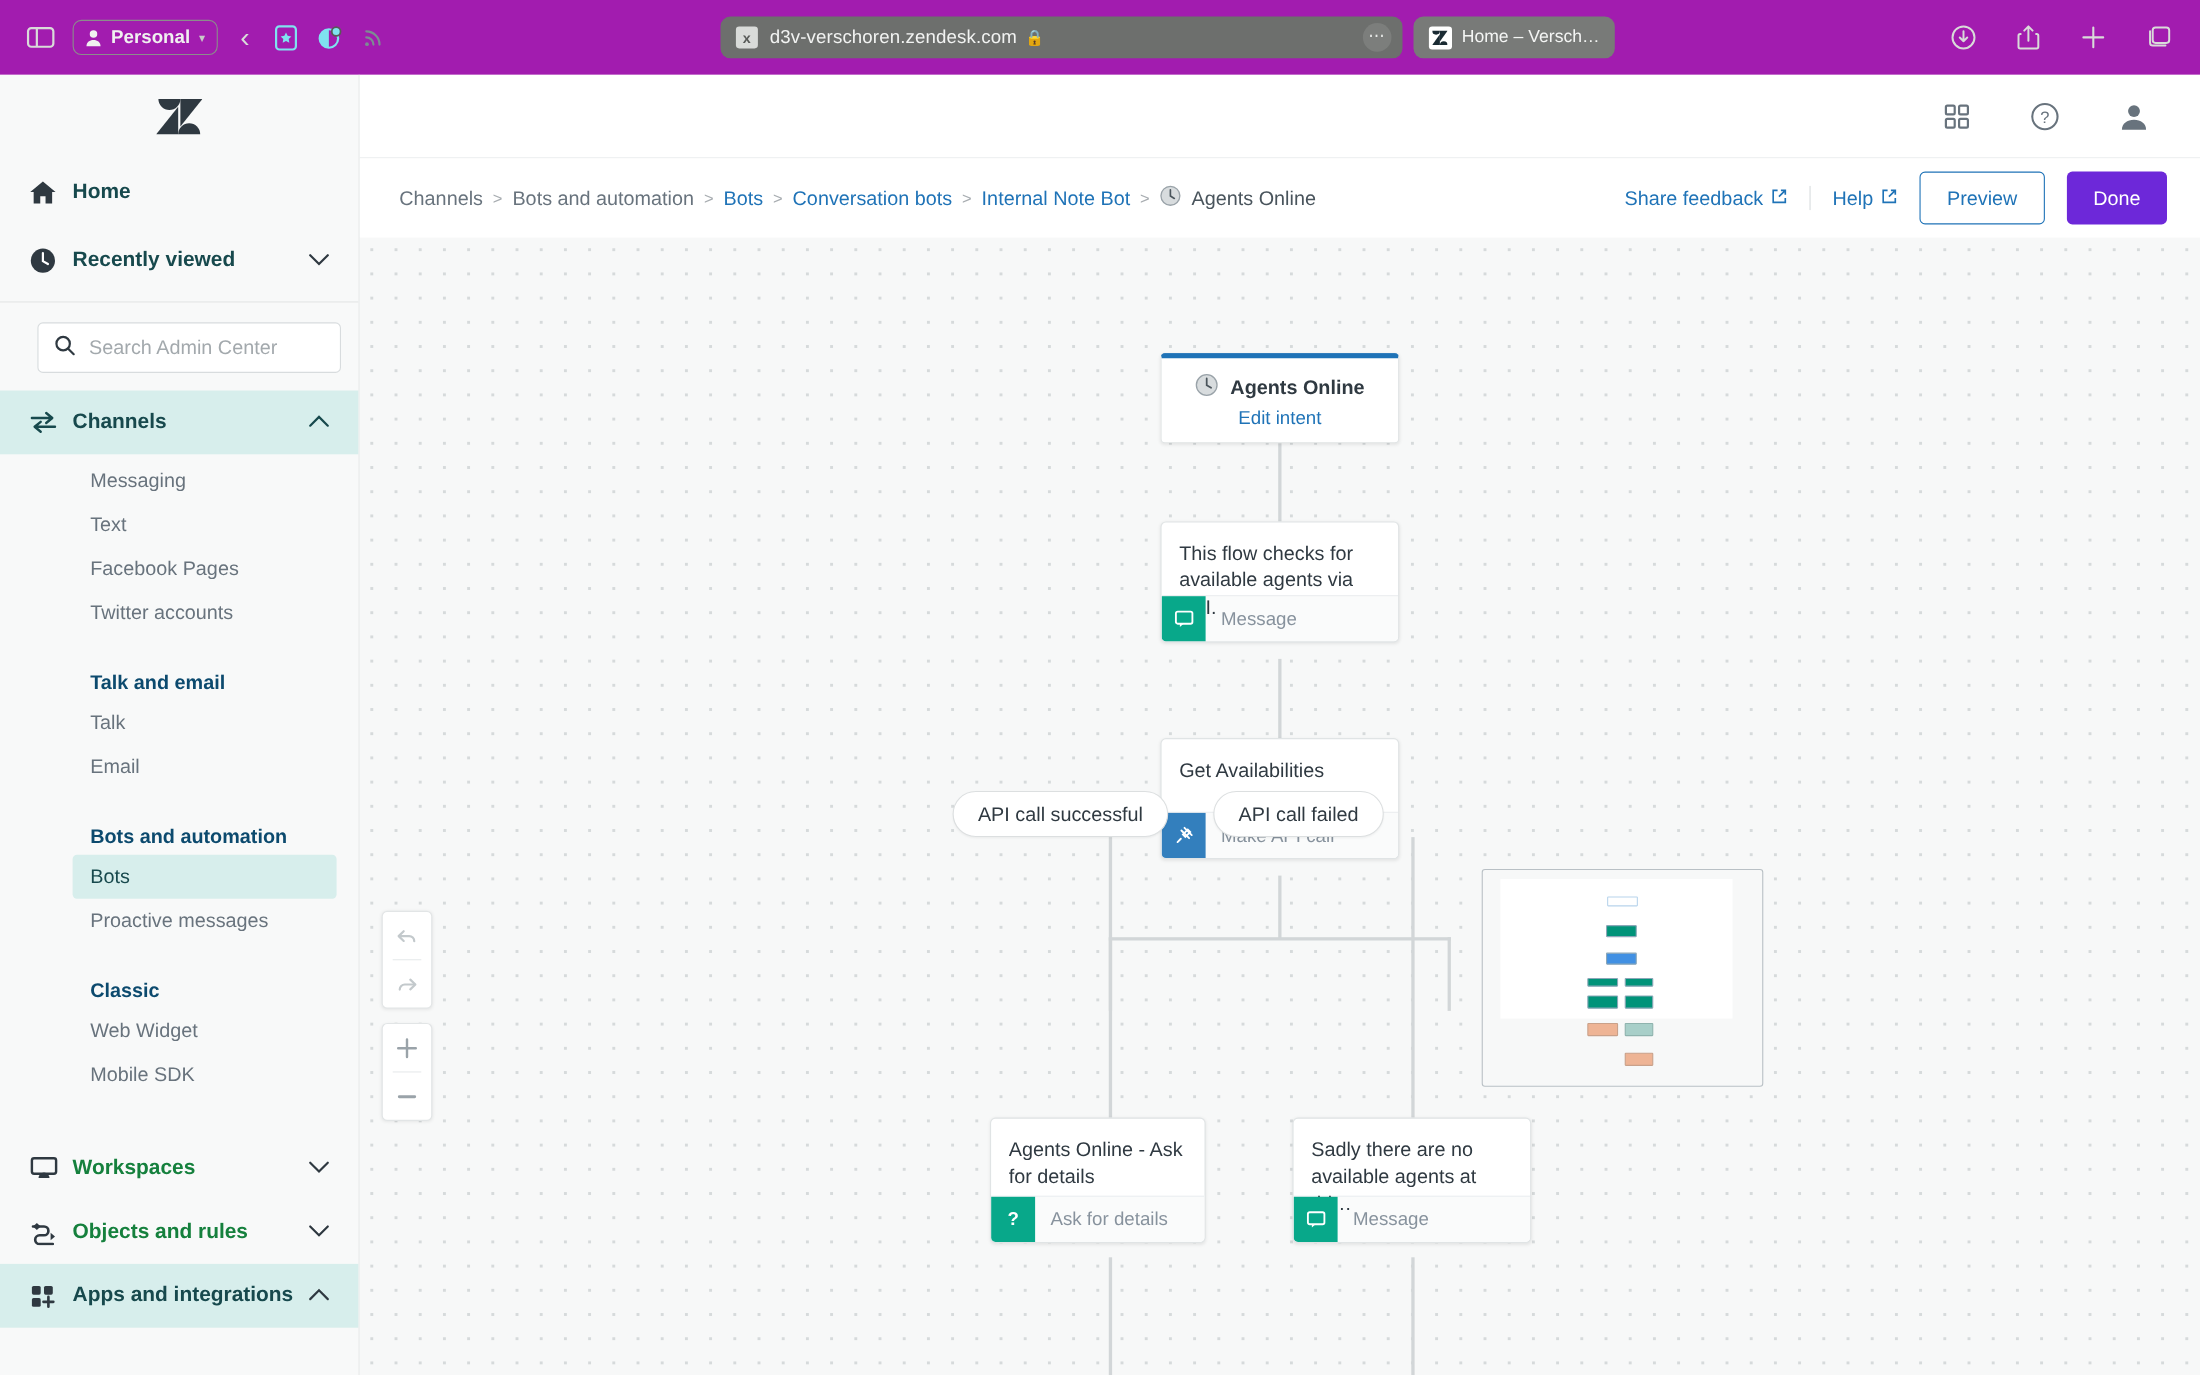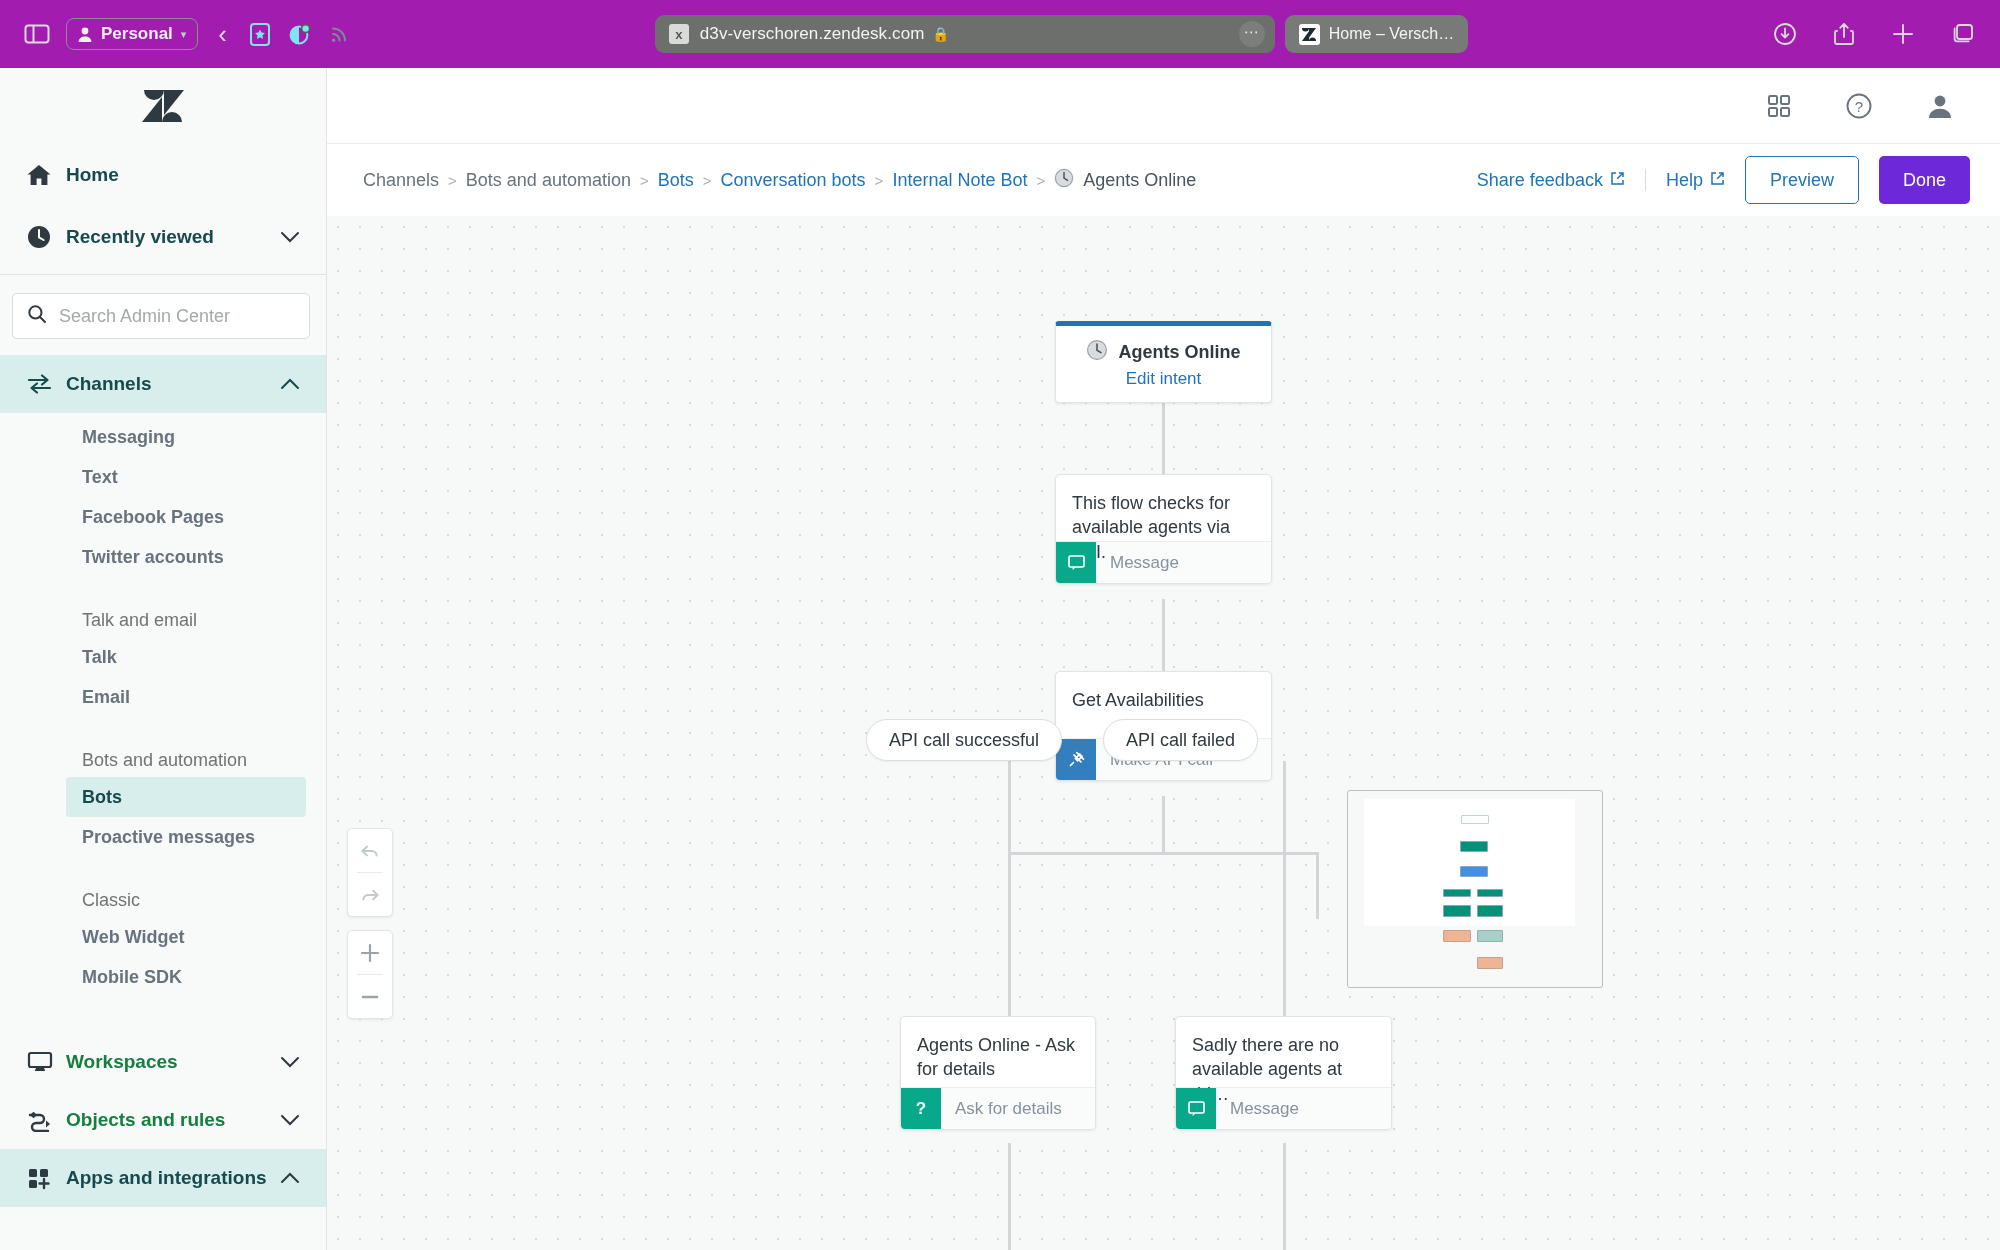--- a/index.html
+++ b/index.html
@@ -86,47 +86,47 @@
     display: flex; align-items: center;
     height: 62px; padding: 0 26px;
     color: #17494d; font-size: 19px; font-weight: bold;
     position: relative;
   }
   .nav-top-item .nicon { width: 40px; display: flex; align-items: center; }
   .nav-top-item .chev {
     position: absolute; right: 26px; color: #2f3941;
   }
   .nav-div { height: 1px; background: #e3e5e5; margin: 6px 0 0 0; }
-  .search-wrap { padding: 18px 16px 16px 12px; }
+  .search-wrap { padding: 18px 16px 16px 34px; }
   .search-box {
     display: flex; align-items: center; gap: 12px;
     background: #fff; border: 1px solid #d8dcde; border-radius: 5px;
     height: 46px; padding: 0 14px;
   }
   .search-ph { color: #a3a9ad; font-size: 18px; }
   .nav-section {
     display: flex; align-items: center;
     height: 58px; padding: 0 26px;
     font-size: 19px; font-weight: bold; color: #15803d;
     position: relative;
   }
   .nav-section.active { background: #d7eeec; color: #17494d; }
   .nav-section .nicon { width: 40px; display: flex; align-items: center; }
   .nav-section .chev { position: absolute; right: 26px; }
   .sub-list { padding: 4px 0 0 0; }
   .sub-item {
     height: 40px; display: flex; align-items: center;
     padding-left: 82px; font-size: 18px; color: #68737d;
-    margin: 0 20px 0 66px; border-radius: 4px; font-weight: bold;
+    margin: 0 20px 0 66px; border-radius: 4px;
   }
   .sub-item { padding-left: 16px; margin-left: 66px; }
   .sub-item.active { background: #d7eeec; color: #17494d; }
   .sub-head {
     height: 42px; display: flex; align-items: flex-end;
-    padding-left: 82px; font-size: 18px; font-weight: normal; color: #737373;
+    padding-left: 82px; font-size: 18px; font-weight: bold; color: #0c4a6e;
     margin-top: 18px; padding-bottom: 6px;
   }
 
   
   .appbar {
     position: absolute; top: 68px; left: 327px;
     width: 1673px; height: 76px;
     background: #ffffff; border-bottom: 1px solid #e9ebed;
     display: flex; align-items: center; justify-content: flex-end;
     gap: 52px; padding-right: 46px;

